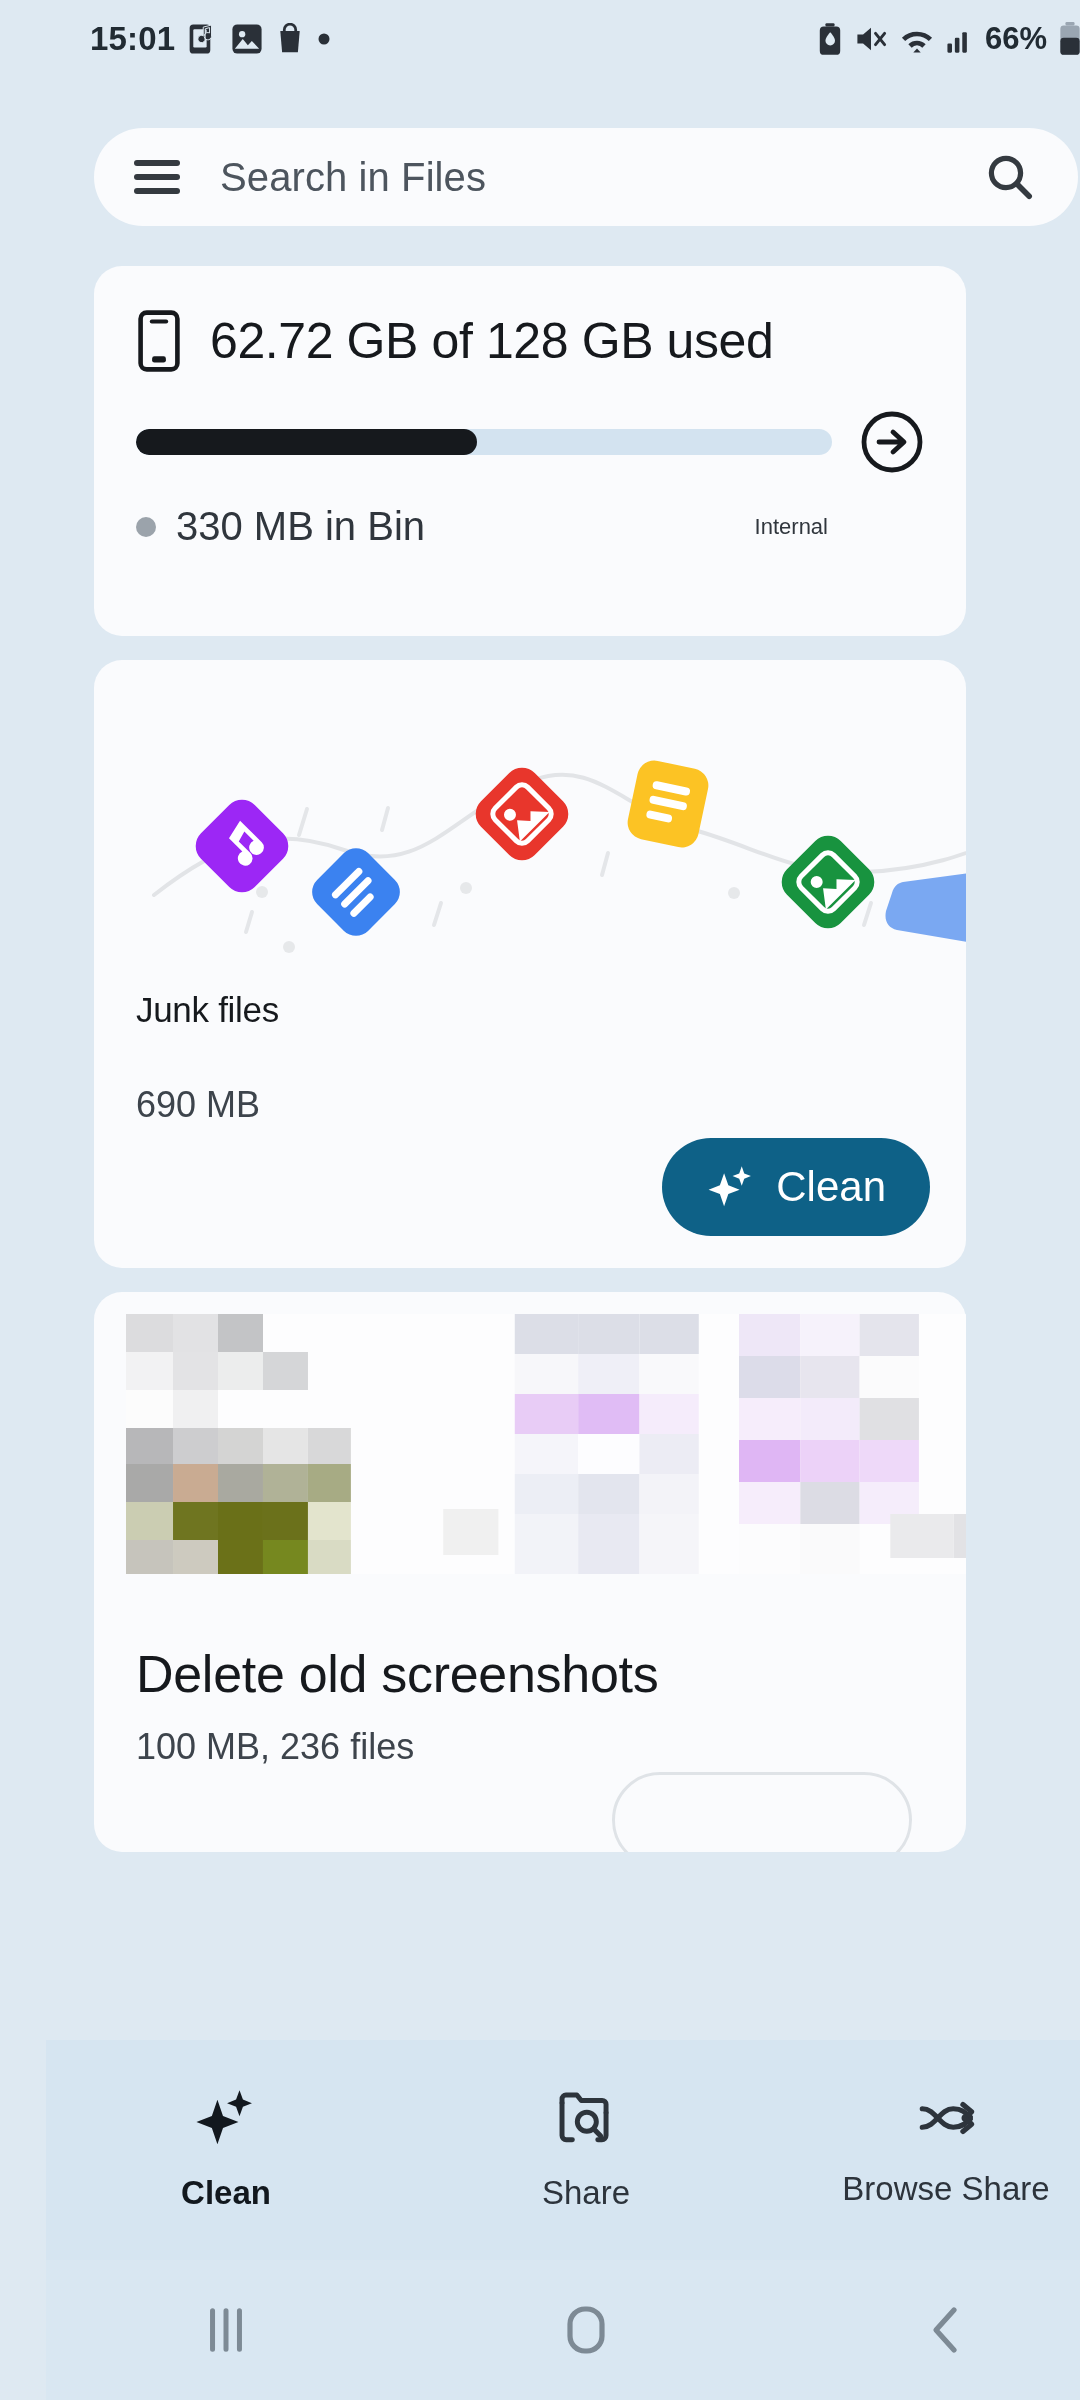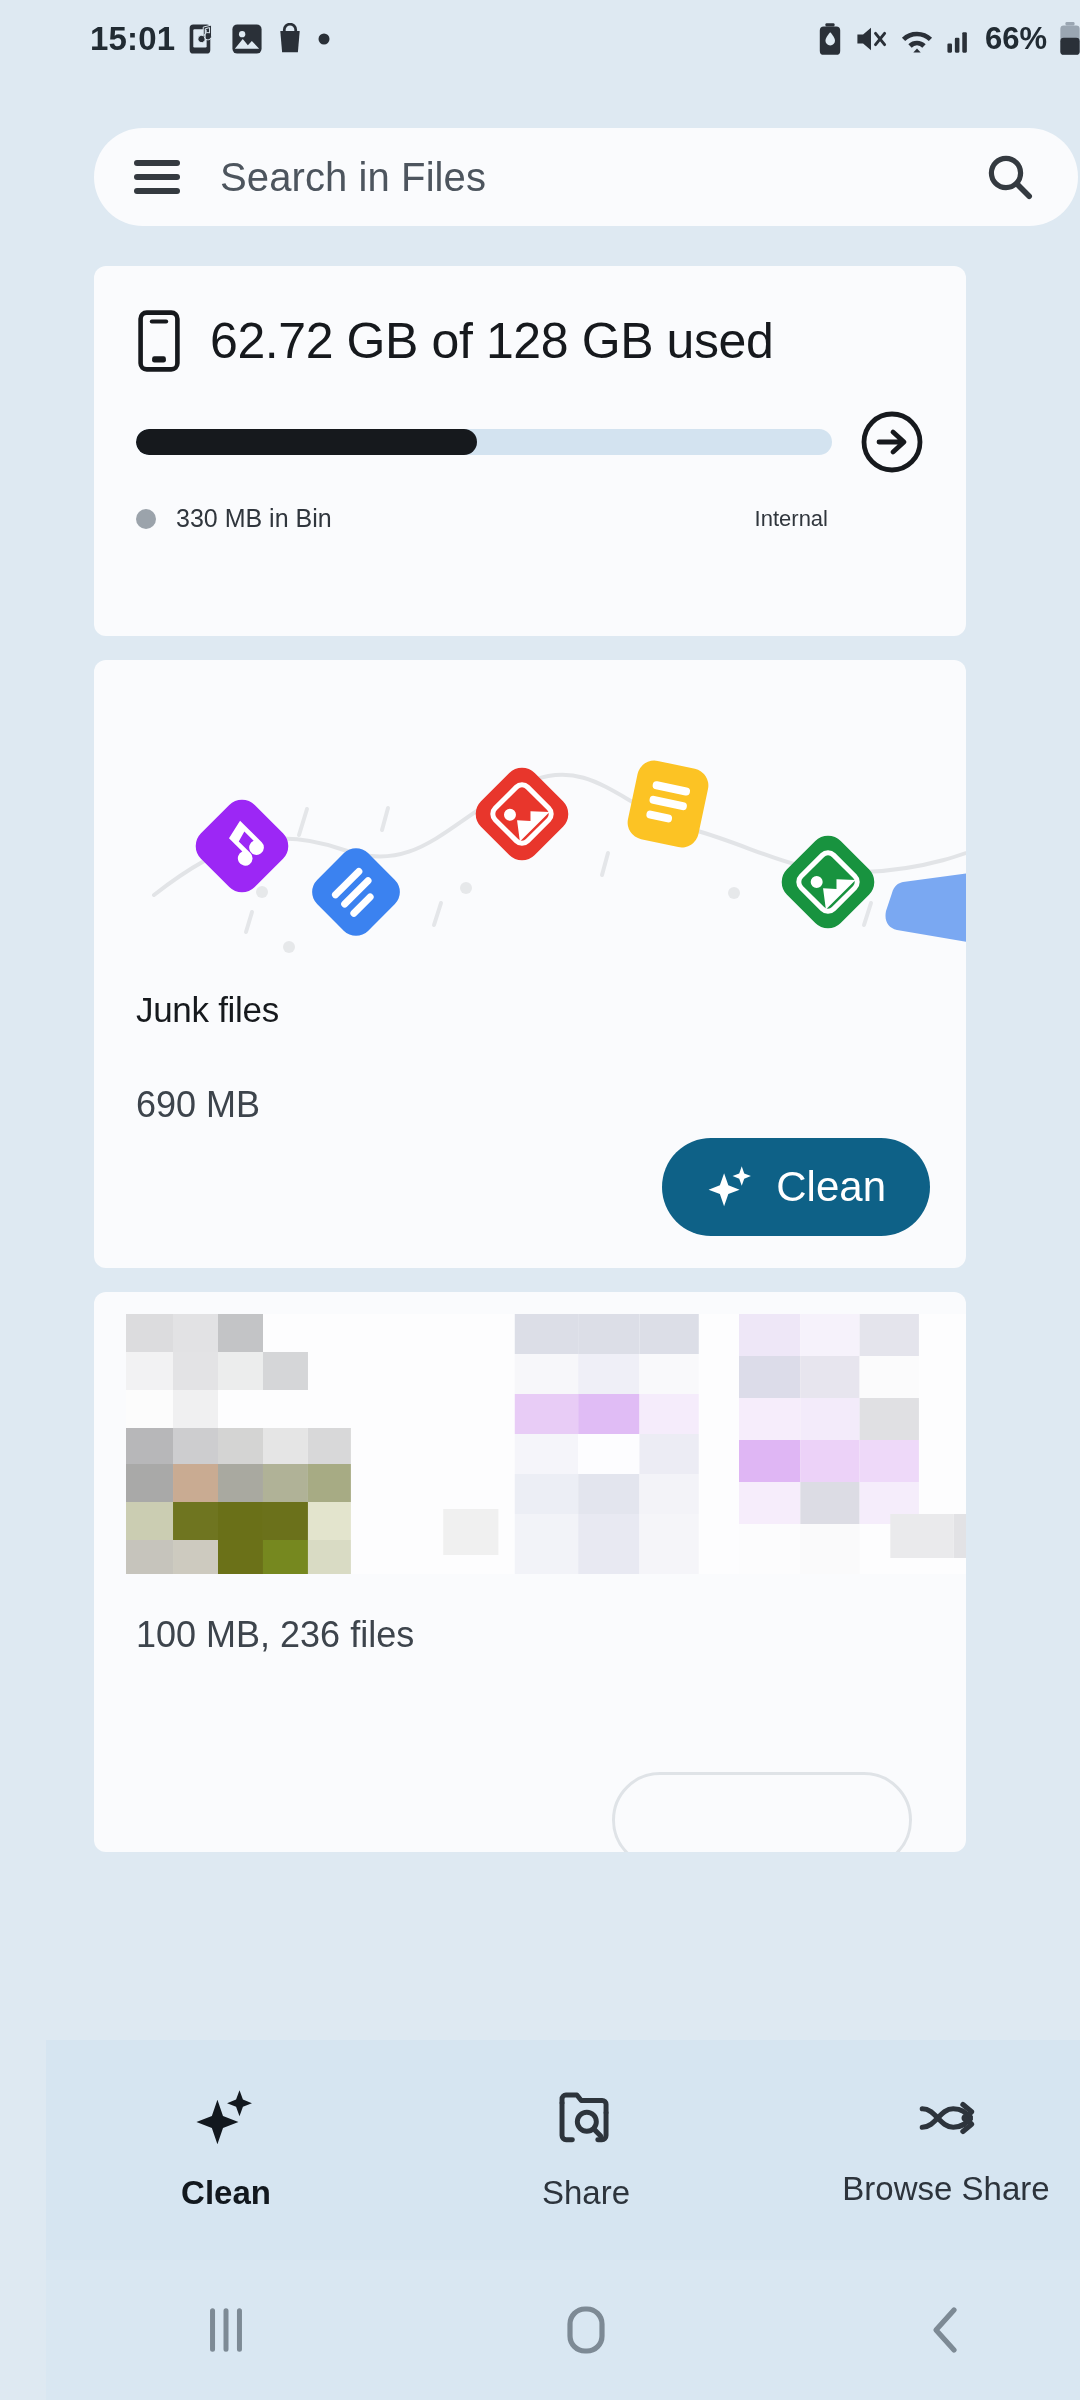--- a/index.html
+++ b/index.html
@@ -30,35 +30,35 @@
     display:flex; align-items:center; padding:0 40px;
   }
   .hamburger { width:46px; height:34px; display:flex; flex-direction:column; justify-content:space-between; margin-right:40px; cursor:pointer; }
   .hamburger span { display:block; height:6px; background:#343a40; border-radius:3px; }
   .search-placeholder { flex:1; font-size:40px; color:#4d555e; letter-spacing:.1px; }
   .search-ico { width:56px; height:56px; }
 
   
   .card {
     position:absolute; left:48px; width:872px;
-    background:#fafbfd; border-radius:12px;
+    background:#fafbfd; border-radius:28px;
   }
 
   
   .card-storage { top:266px; height:370px; padding:44px 42px 0 42px; }
   .storage-head { display:flex; align-items:center; gap:28px; }
   .storage-title { font-size:50px; color:#16191d; letter-spacing:-.4px; white-space:nowrap; }
   .bar-row { display:flex; align-items:center; gap:28px; margin-top:38px; }
   .bar-track { flex:1; height:26px; background:#d3e3f0; border-radius:13px; overflow:hidden; }
   .bar-fill { height:100%; background:#16191d; border-radius:13px; }
   .arrow-btn { width:64px; height:64px; flex:0 0 64px; }
   .legend { display:flex; align-items:center; justify-content:space-between; margin-top:30px; padding-right:96px; }
   .legend-left { display:flex; align-items:center; gap:20px; }
   .legend-dot { width:20px; height:20px; border-radius:50%; background:#9ba3ab; }
-  .legend-text { font-size:25px; color:#30363d; }
+  .legend-text { font-size:40px; color:#30363d; }
   .legend-right { font-size:22px; color:#30363d; }
 
   
   .card-junk { top:660px; height:608px; overflow:hidden; }
   .junk-illo { position:relative; width:984px; height:300px; }
   .junk-title { position:absolute; left:42px; top:330px; font-size:35px; color:#16191d; letter-spacing:-.3px; }
   .junk-size { position:absolute; left:42px; top:424px; font-size:36px; color:#3d444c; }
   .clean-btn {
     position:absolute; right:36px; top:478px;
     height:98px; min-width:262px; padding:0 44px;
@@ -380,20 +380,21 @@
           <rect x="0" y="168" width="60" height="42" fill="#f6edfb"></rect>
             <rect x="60" y="168" width="58" height="42" fill="#dcdce4"></rect>
             <rect x="118" y="168" width="58" height="42" fill="#f5edfb"></rect>
           <rect x="0" y="210" width="60" height="50" fill="#fcfcfd"></rect>
             <rect x="60" y="210" width="58" height="50" fill="#fafafb"></rect>
           <rect x="148" y="200" width="62" height="44" fill="#eaeaec"></rect>
             <rect x="210" y="200" width="60" height="44" fill="#e2e2e5"></rect>
         </svg>
       </div>
     </div>
+    <div class="shots-title">Delete old screenshots</div>
     <div class="shots-sub">100 MB, 236 files</div>
     <div class="ghost-btn"></div>
   </div>
 
   <div class="bottomnav">
     <div class="navitem active">
       <span class="ic">
         <svg width="66" height="60" viewBox="0 0 30 28">
           <path d="M11 5.5 L13.6 13.1 L20.8 15.9 L13.6 18.7 L11 26.3 L8.4 18.7 L1.2 15.9 L8.4 13.1 Z" fill="#12181e"></path>
           <path d="M21.3 1 L22.9 5.4 L27.1 7.1 L22.9 8.8 L21.3 13.2 L19.7 8.8 L15.5 7.1 L19.7 5.4 Z" fill="#12181e"></path>

